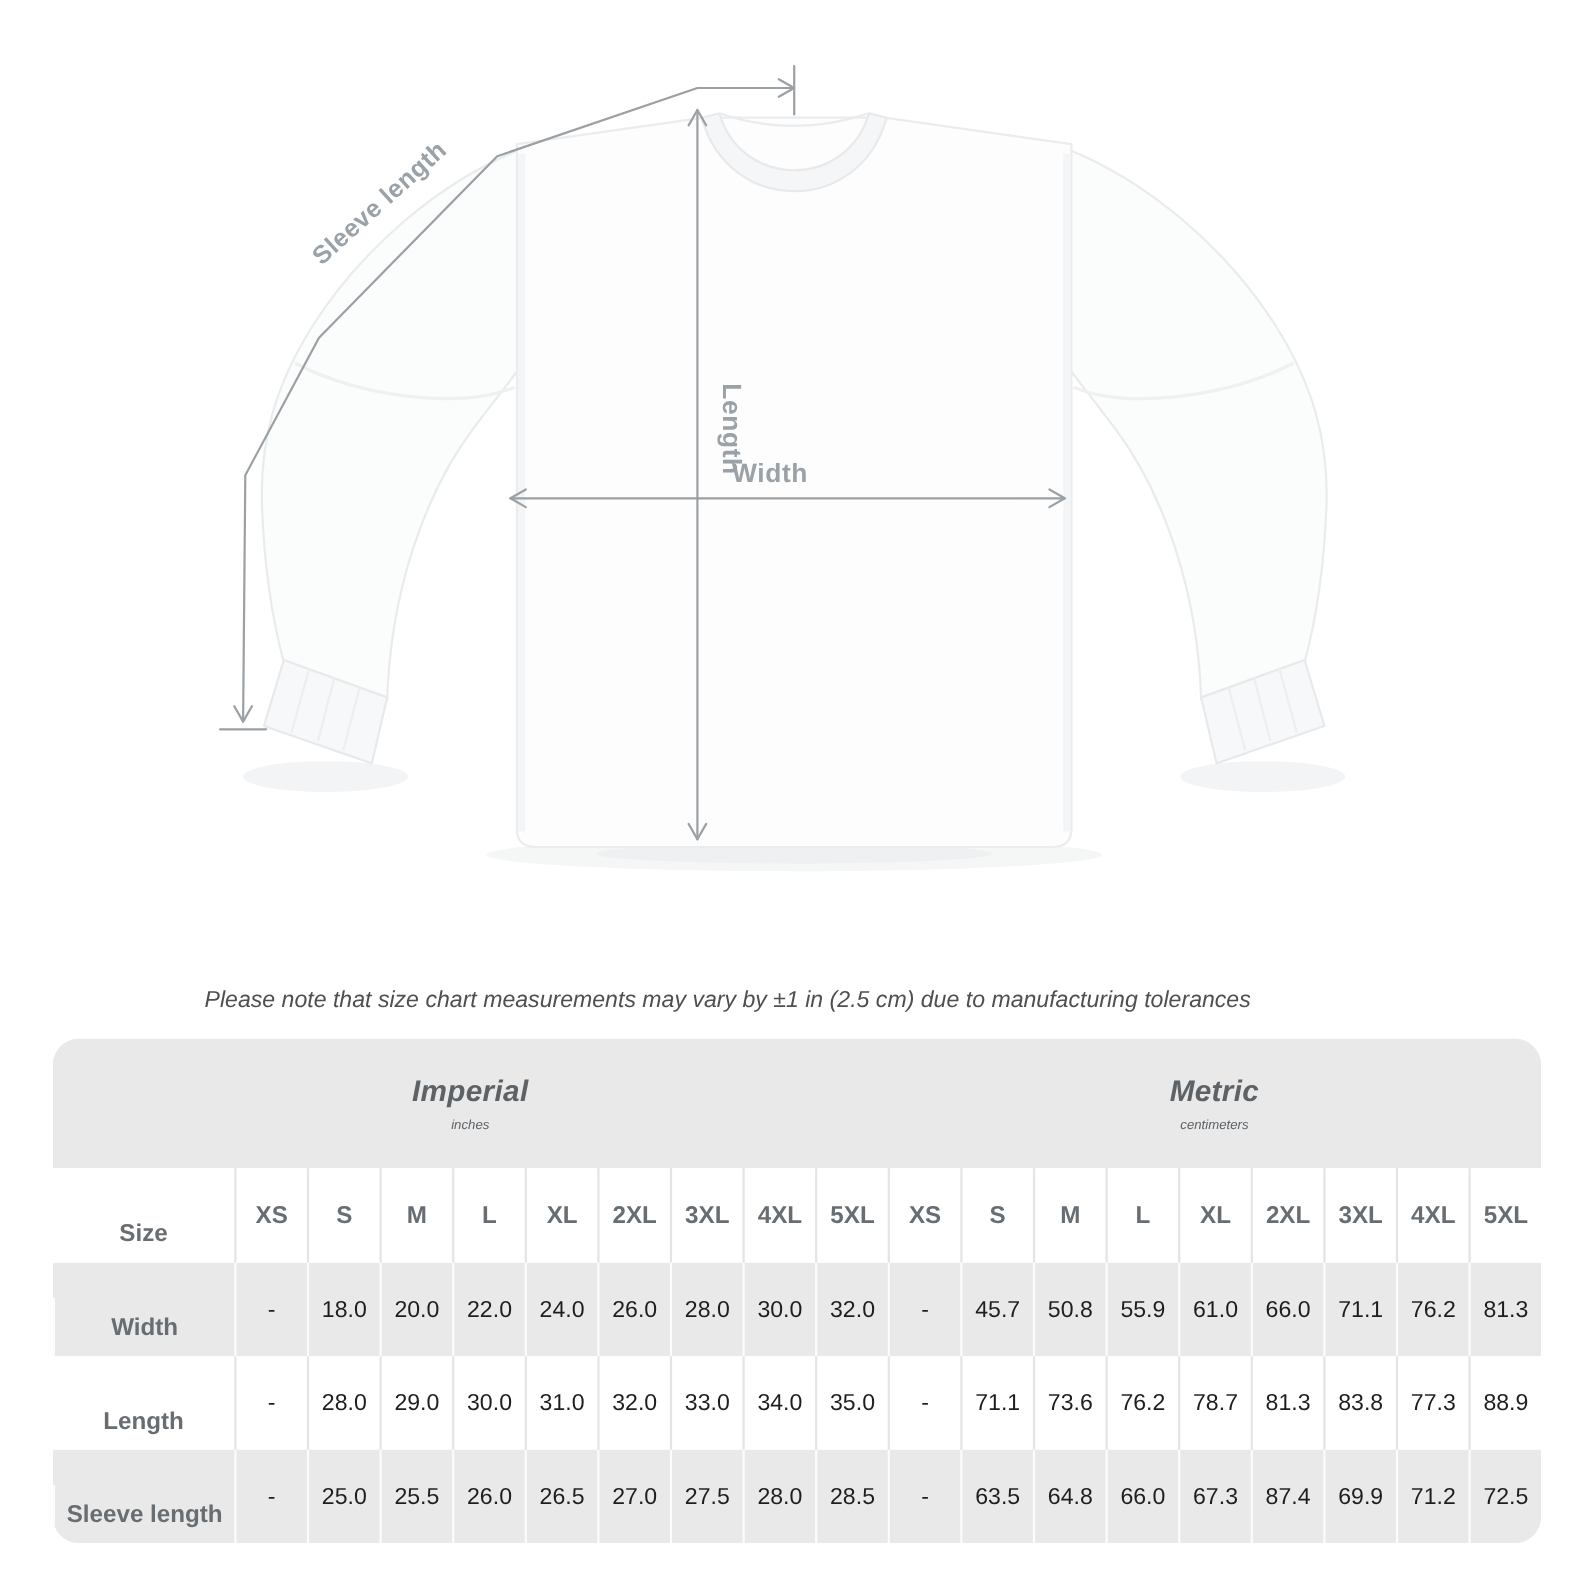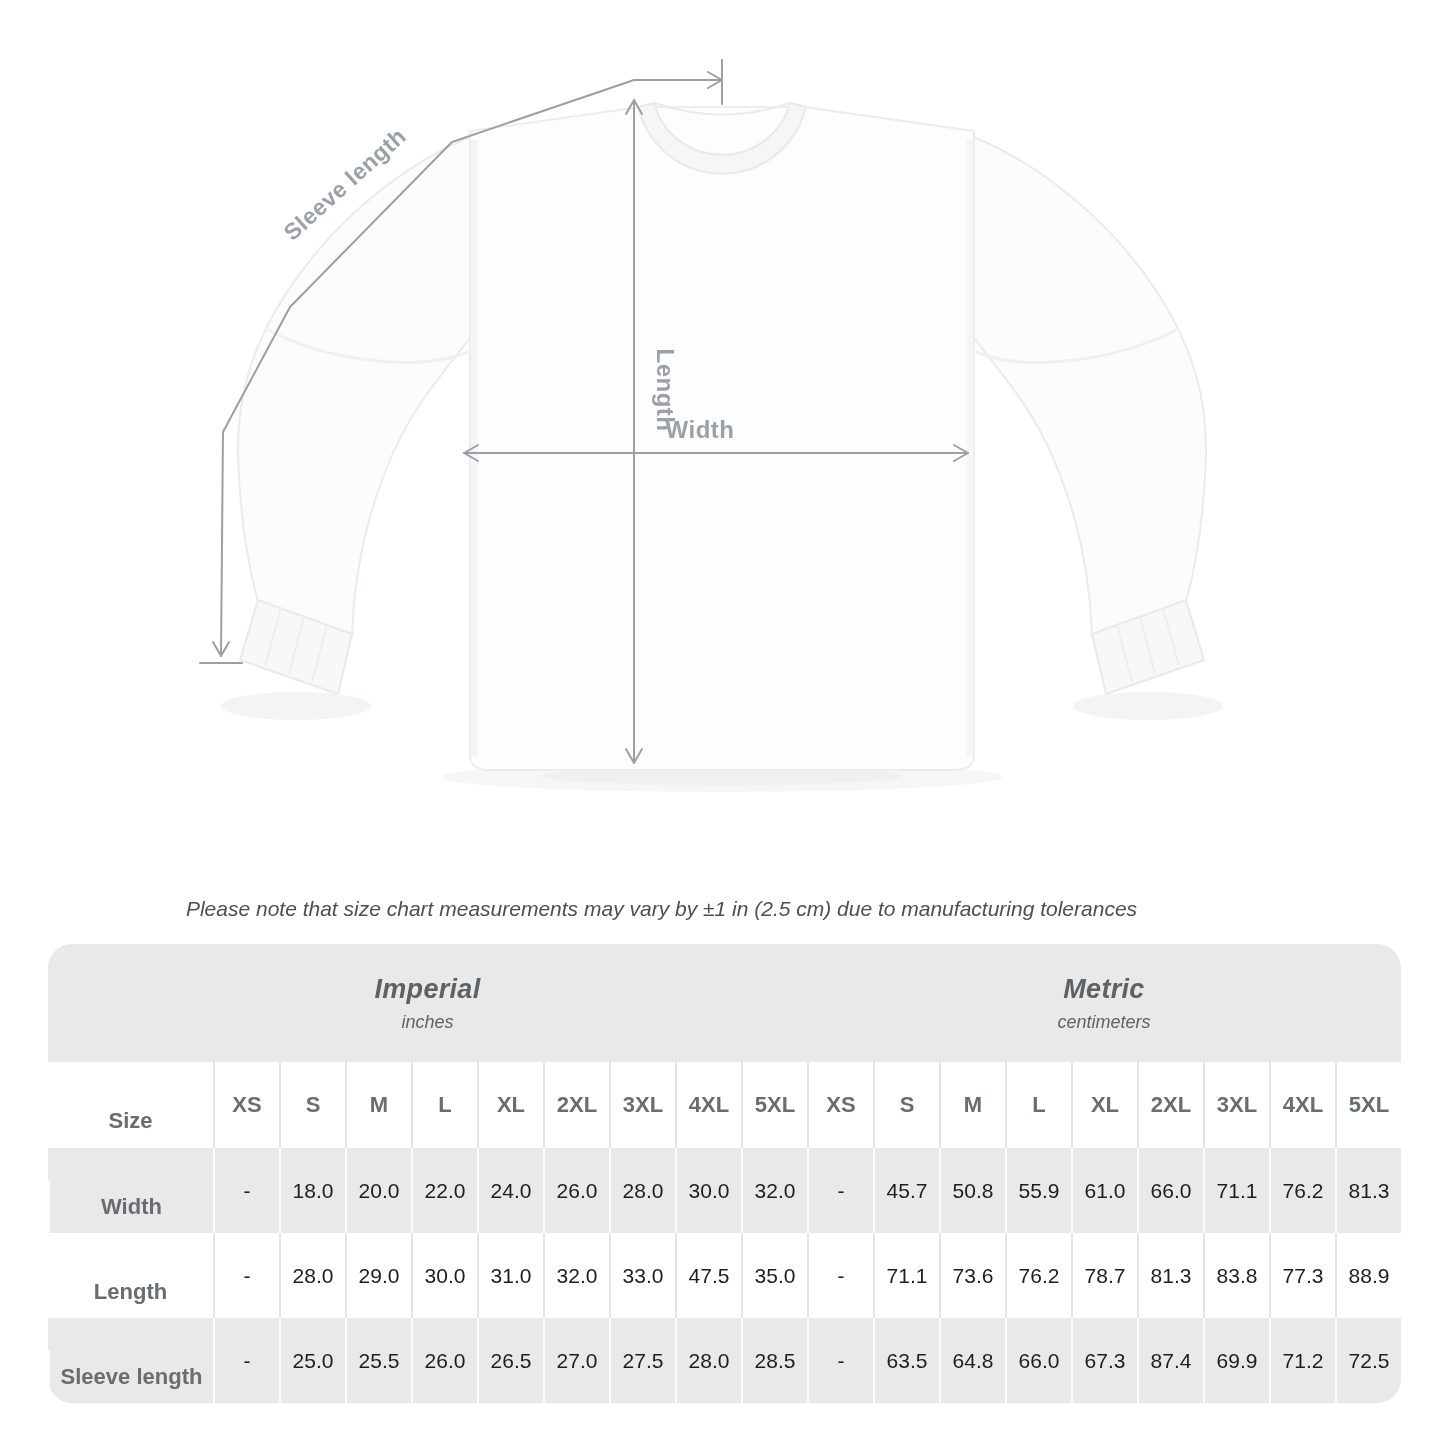--- a/index.html
+++ b/index.html
@@ -12,21 +12,21 @@
   .title{position:absolute;top:849px;left:0;width:1445px;text-align:center;
          font-size:35px;font-weight:700;color:#3b3b3b;}
   .subtitle{position:absolute;top:897px;left:0;width:1323px;text-align:center;
          font-size:21px;font-style:italic;color:#4f4f4f;}
 
   .size-table{position:absolute;top:944px;left:48px;width:1353px;height:459px;
          border-radius:24px;overflow:hidden;}
   .band{display:grid;grid-template-columns:759px 594px;height:118px;background:#e9e9e9;}
   .band-cell{display:flex;flex-direction:column;align-items:center;justify-content:center;gap:7px;}
   .band-title{font-size:27px;font-weight:700;font-style:italic;color:#5d6266;letter-spacing:0.3px;}
-  .band-sub{font-size:18px;font-style:italic;color:#5d6266;}
+  .band-sub{font-size:12px;font-style:italic;color:#5d6266;}
 
   .t-row{display:grid;grid-template-columns:165px repeat(18,66px);height:86px;background:#ffffff;}
   .rows .t-row{height:85px;}
   .rows .t-row.first{height:86px;}
   .rows .t-row:nth-child(even){background:#e9e9e9;}
   .cell{display:flex;align-items:center;justify-content:center;border-left:2px solid #e4e4e4;}
   .t-row .cell:first-child{border-left:none;}
   .rows .t-row:nth-child(even) .cell{border-left:2px solid rgba(255,255,255,0.85);}
   .row-label{font-size:22px;font-weight:700;color:#686d72;margin-top:32px;}
   .size-head{font-size:22px;font-weight:700;color:#686d72;}
@@ -150,21 +150,21 @@
         </div>
         <div class="t-row">
           <div class="cell row-label">Length</div>
           <div class="cell value">-</div>
           <div class="cell value">28.0</div>
           <div class="cell value">29.0</div>
           <div class="cell value">30.0</div>
           <div class="cell value">31.0</div>
           <div class="cell value">32.0</div>
           <div class="cell value">33.0</div>
-          <div class="cell value">47.5</div>
+          <div class="cell value">34.0</div>
           <div class="cell value">35.0</div>
           <div class="cell value">-</div>
           <div class="cell value">71.1</div>
           <div class="cell value">73.6</div>
           <div class="cell value">76.2</div>
           <div class="cell value">78.7</div>
           <div class="cell value">81.3</div>
           <div class="cell value">83.8</div>
           <div class="cell value">77.3</div>
           <div class="cell value">88.9</div>

